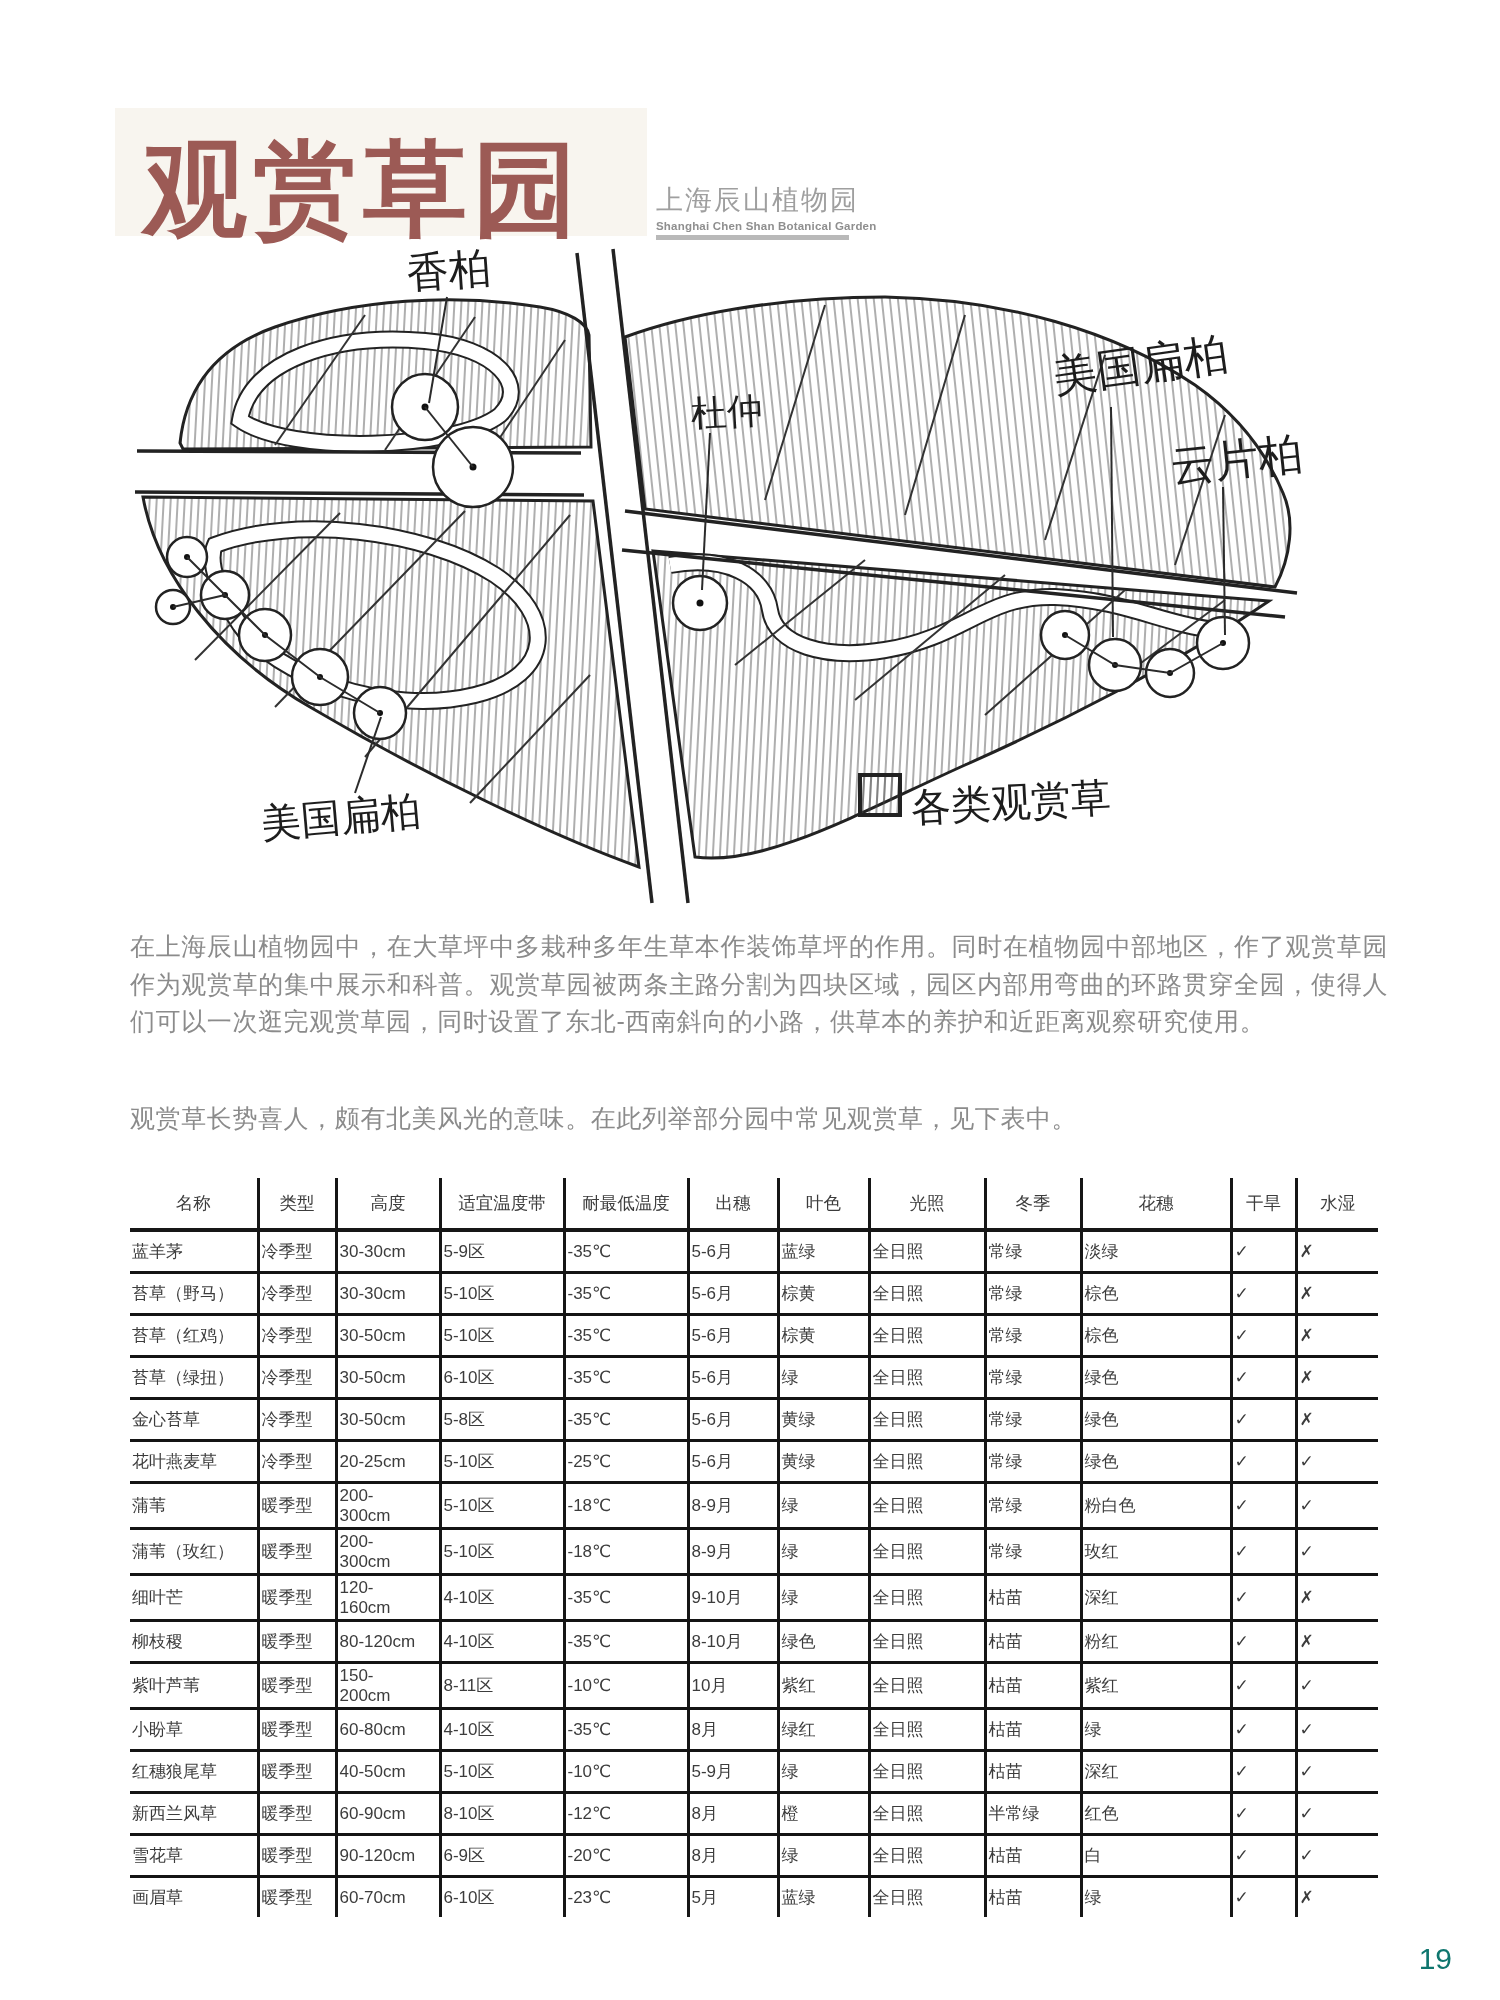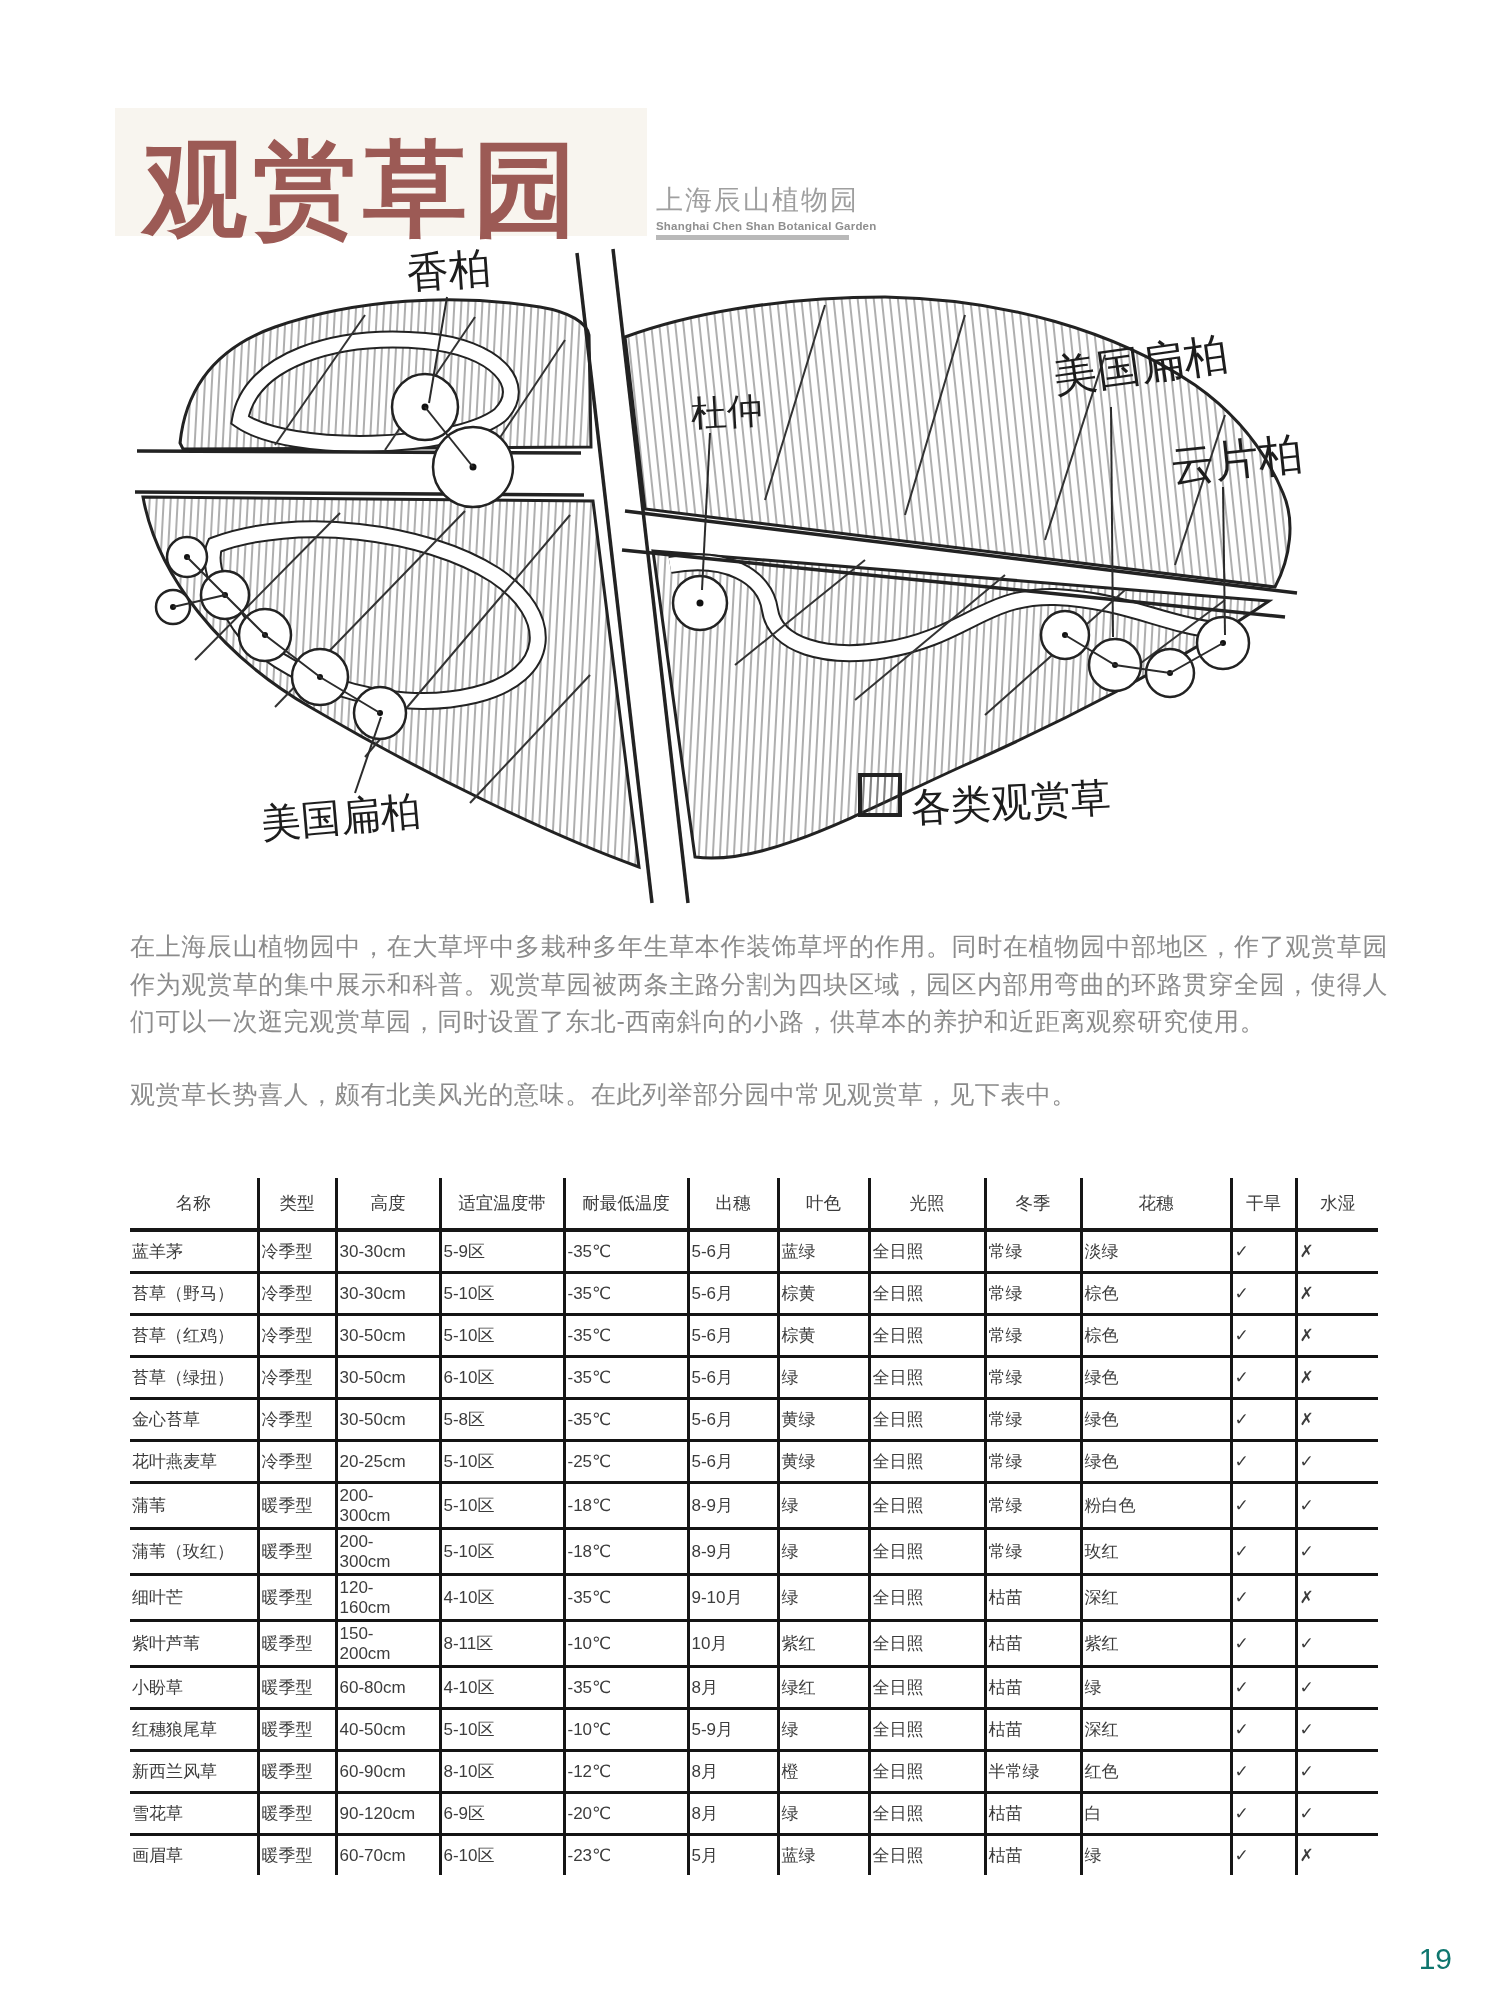--- a/index.html
+++ b/index.html
@@ -22,21 +22,21 @@
   .subtitle-cn{font-size:27px;color:#9f9f9f;letter-spacing:2px;line-height:1.1;}
   .subtitle-en{font-size:11.5px;font-weight:bold;color:#8f8f8f;margin-top:4px;letter-spacing:0.2px;}
   .subtitle-rule{width:193px;height:5px;background:#b9b9b9;margin-top:3px;}
   .sketch-wrap{position:absolute;left:125px;top:245px;width:1250px;height:660px;}
   .para{
     position:absolute;left:130px;width:1258px;
     font-size:25px;color:#8b8b8b;line-height:1.5;letter-spacing:0.6px;
     text-align:justify;
   }
   .para-1{top:928px;}
-  .para-2{top:1076px;}
+  .para-2{top:1100px;}
   table.grass-table{
     position:absolute;left:130px;top:1178px;width:1248px;
     border-collapse:collapse;table-layout:fixed;
     color:#3c3c3c;font-size:17px;
   }
   .grass-table th,.grass-table td{
     border-left:3px solid #161616;
     padding:2px 2px;vertical-align:middle;
     white-space:pre-line;line-height:1.15;
   }
@@ -325,20 +325,34 @@
         <td>-35℃</td>
         <td>9-10月</td>
         <td>绿</td>
         <td>全日照</td>
         <td>枯苗</td>
         <td>深红</td>
         <td>✓</td>
         <td>✗</td>
       </tr>
       <tr>
+        <td>柳枝稷</td>
+        <td>暖季型</td>
+        <td>80-120cm</td>
+        <td>4-10区</td>
+        <td>-35℃</td>
+        <td>8-10月</td>
+        <td>绿色</td>
+        <td>全日照</td>
+        <td>枯苗</td>
+        <td>粉红</td>
+        <td>✓</td>
+        <td>✗</td>
+      </tr>
+      <tr>
         <td>紫叶芦苇</td>
         <td>暖季型</td>
         <td>150-
 200cm</td>
         <td>8-11区</td>
         <td>-10℃</td>
         <td>10月</td>
         <td>紫红</td>
         <td>全日照</td>
         <td>枯苗</td>

